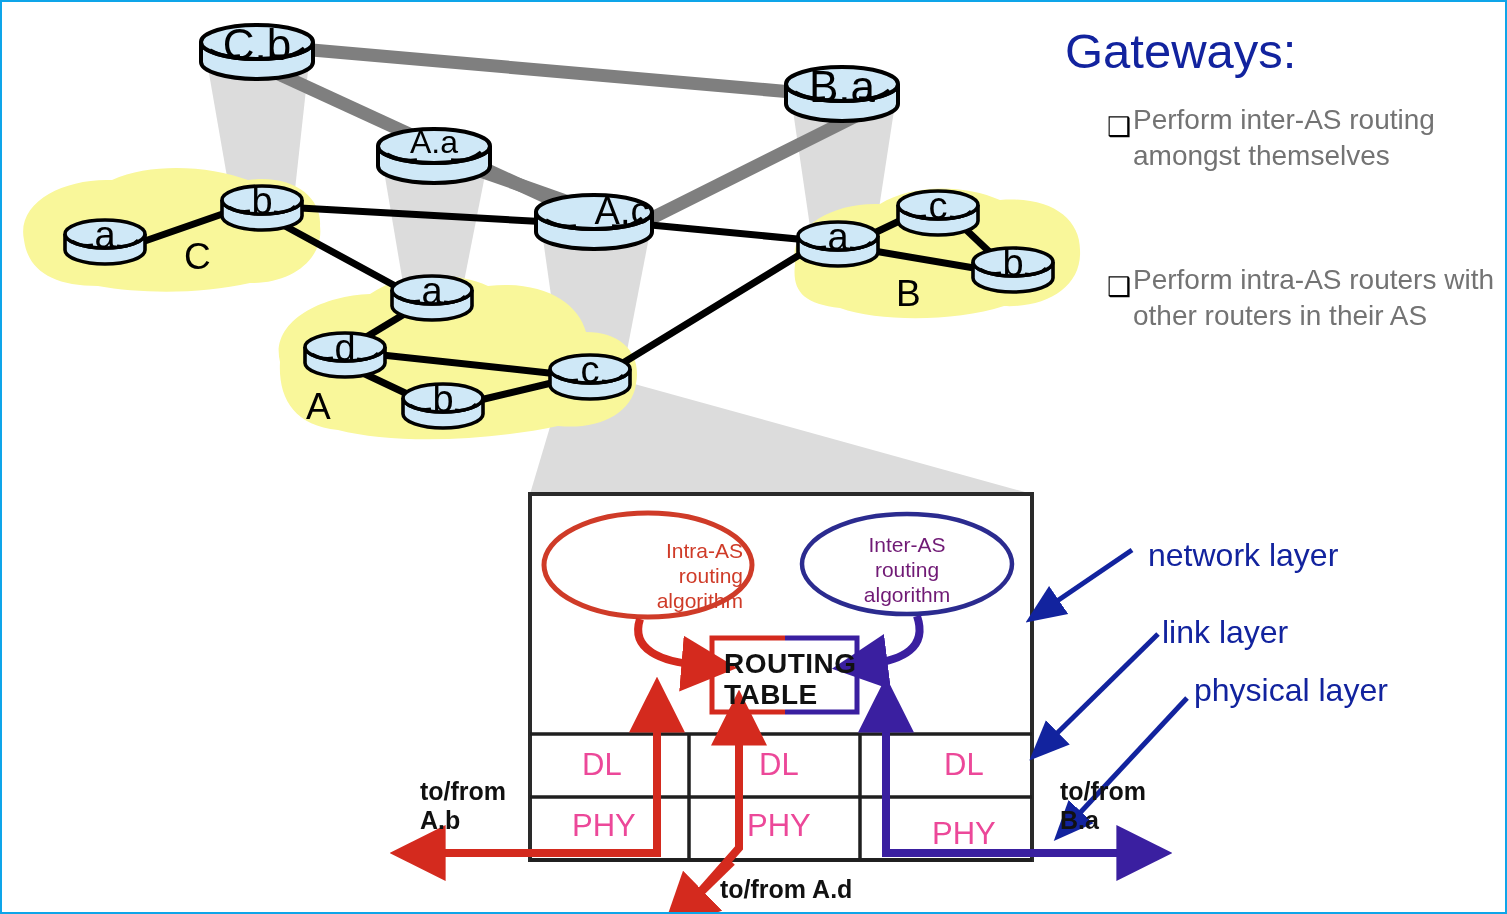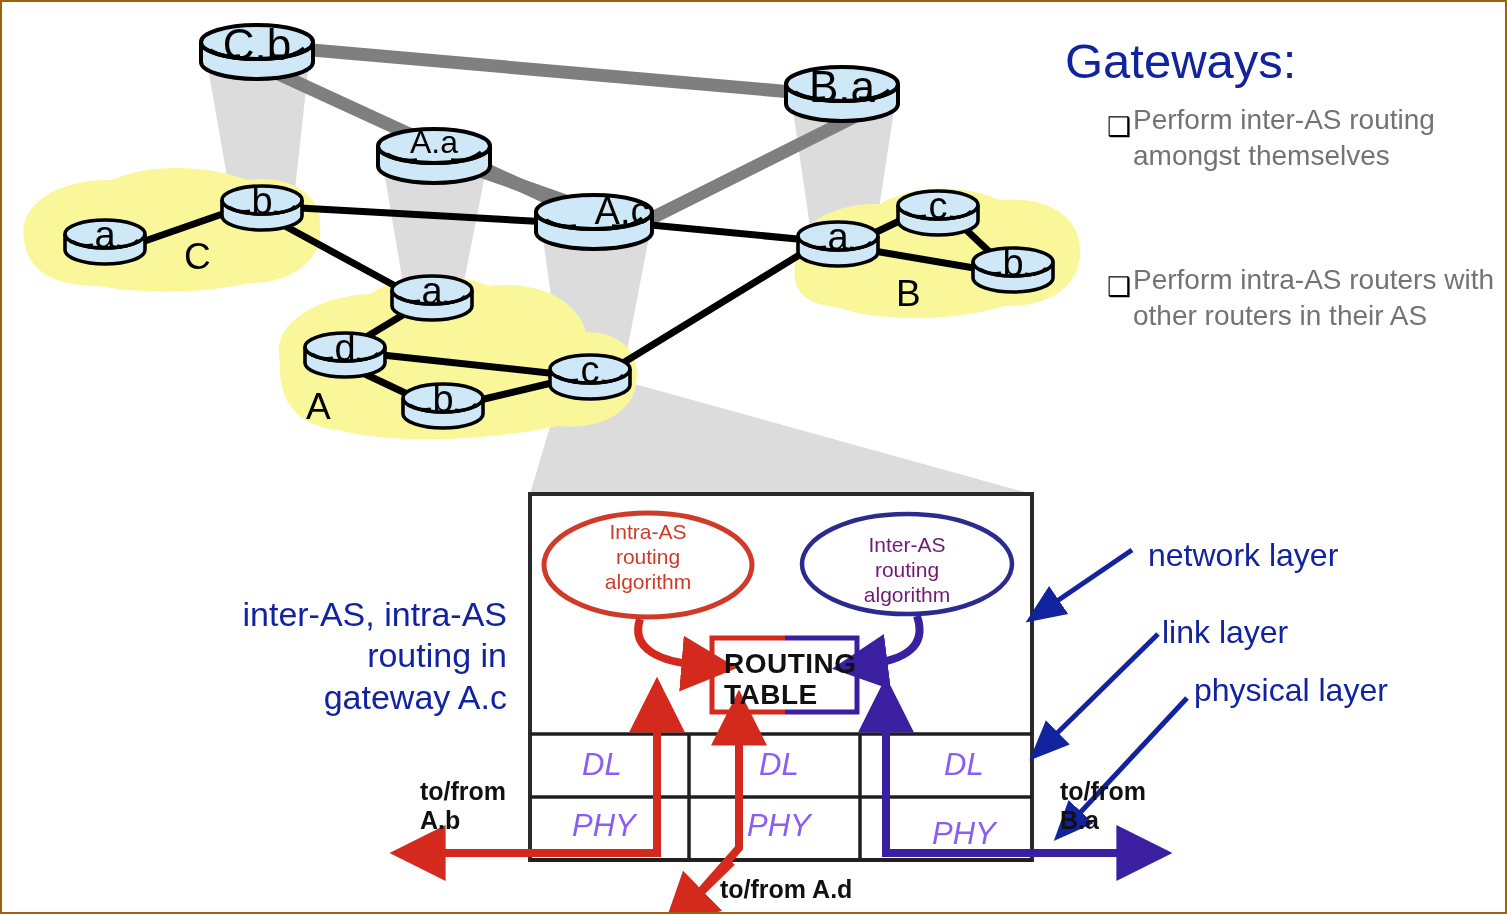--- a/index.html
+++ b/index.html
@@ -1,28 +1,28 @@
 <!DOCTYPE html>
 <html><head>
 <meta charset="utf-8">
 <style>
   html,body{margin:0;padding:0;background:#fff;}
   body{font-family:"Liberation Sans", sans-serif;}
   #page{position:relative;width:1507px;height:914px;background:#ffffff;
-        border:2px solid #a16207;box-sizing:border-box;overflow:hidden;}
+        border:2px solid #0ea5e9;box-sizing:border-box;overflow:hidden;}
   #svgroot{position:absolute;left:0;top:0;width:1507px;height:914px;}
   .gw-title{position:absolute;color:#12239e;font-size:49px;letter-spacing:0px;}
   .bullet-row{position:absolute;display:flex;align-items:flex-start;}
   .bullet-glyph{width:26px;flex:0 0 26px;font-size:27px;line-height:1;color:#000;
                 margin-top:12px;text-align:left;}
   .bullet-text{font-size:28px;line-height:1.28;color:#737373;}
   .caption{position:absolute;color:#12239e;font-size:34px;line-height:1.22;text-align:right;}
   .annot{position:absolute;color:#12239e;font-size:32px;white-space:nowrap;}
   .tofrom{position:absolute;font-size:25px;font-weight:bold;color:#111;line-height:1.15;}
-  .cellname{position:absolute;font-size:31px;color:#8b5cf6;font-style:italic;}
+  .cellname{position:absolute;font-size:31px;color:#ec4899;}
   .rt-label{position:absolute;font-size:28px;font-weight:bold;color:#111;
             line-height:1.12;letter-spacing:.5px;}
   .ell-label{position:absolute;font-size:21px;line-height:1.18;text-align:center;width:190px;}
   .ell-red{color:#cf3b28;}
   .ell-navy{color:#701a75;}
   .node-label{position:absolute;color:#000;text-align:center;}
   .as-label{position:absolute;color:#000;font-size:37px;}
 </style>
 </head>
 <body>
@@ -209,39 +209,34 @@
   <div class="node-label" style="left:411px;top:376px;width:60px;font-size:38px;">b</div>
   <div class="node-label" style="left:558px;top:347px;width:60px;font-size:38px;">c</div>
   <div class="node-label" style="left:806px;top:214px;width:60px;font-size:38px;">a</div>
   <div class="node-label" style="left:906px;top:183px;width:60px;font-size:38px;">c</div>
   <div class="node-label" style="left:981px;top:240px;width:60px;font-size:38px;">b</div>
 
   <div class="as-label" style="left:182px;top:234px;">C</div>
   <div class="as-label" style="left:304px;top:384px;">A</div>
   <div class="as-label" style="left:894px;top:271px;">B</div>
 
-  <div class="gw-title" style="left:1063px;top:31px;">Gateways:</div>
+  <div class="gw-title" style="left:1063px;top:21px;">Gateways:</div>
 
   <div class="bullet-row" style="left:1105px;top:100px;width:400px;">
     <div class="bullet-glyph">❑</div>
     <div class="bullet-text">Perform inter-AS routing amongst themselves</div>
   </div>
 
   <div class="bullet-row" style="left:1105px;top:260px;width:402px;">
     <div class="bullet-glyph">❑</div>
     <div class="bullet-text">Perform intra-AS routers with other routers in their AS</div>
   </div>
 
-  <div class="caption" style="left:180px;top:592px;width:325px;">
-    <div>inter-AS, intra-AS</div>
-    <div>routing in</div>
-    <div>gateway A.c</div>
-  </div>
-
-  <div class="ell-label ell-red" style="left:551px;top:518px;">
+
+  <div class="ell-label ell-red" style="left:551px;top:537px;text-align:right;">
     <div>Intra-AS</div>
     <div>routing</div>
     <div>algorithm</div>
   </div>
   <div class="ell-label ell-navy" style="left:810px;top:531px;">
     <div>Inter-AS</div>
     <div>routing</div>
     <div>algorithm</div>
   </div>
 

